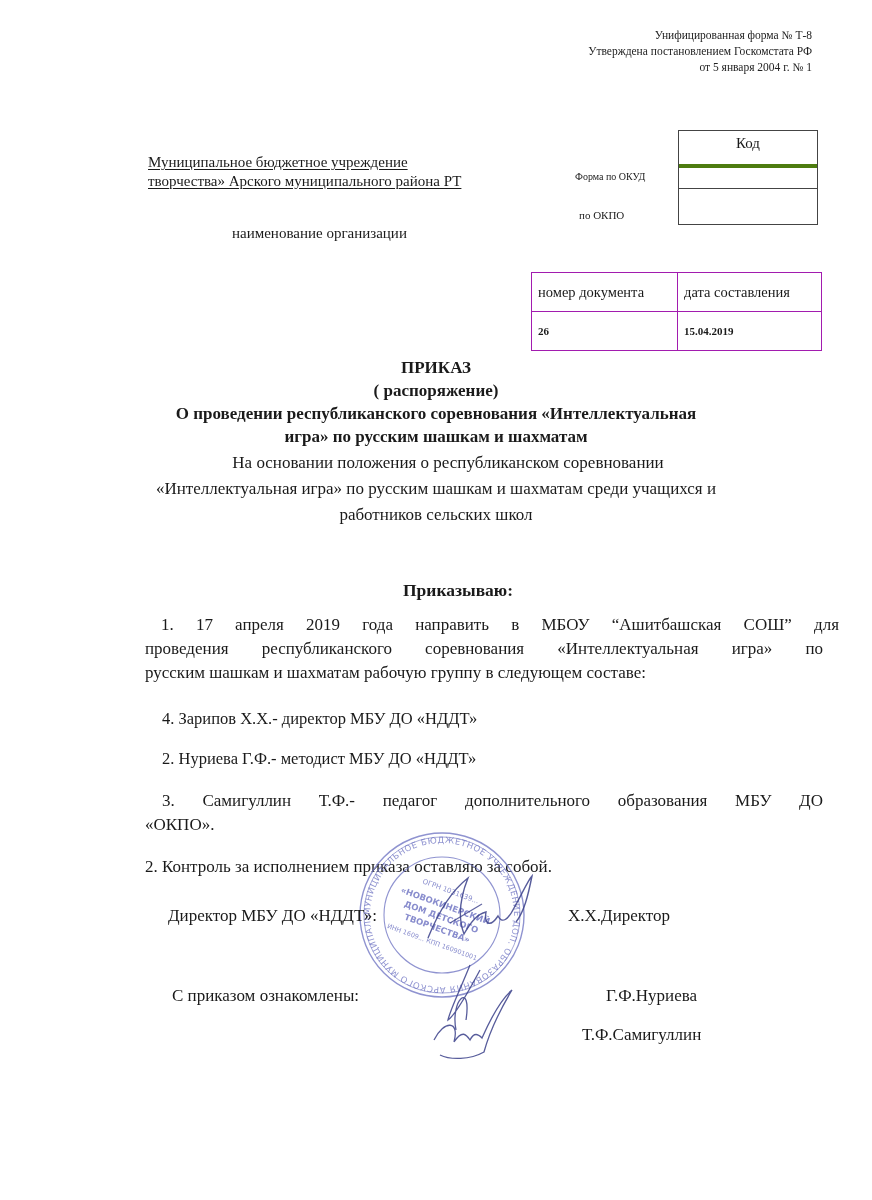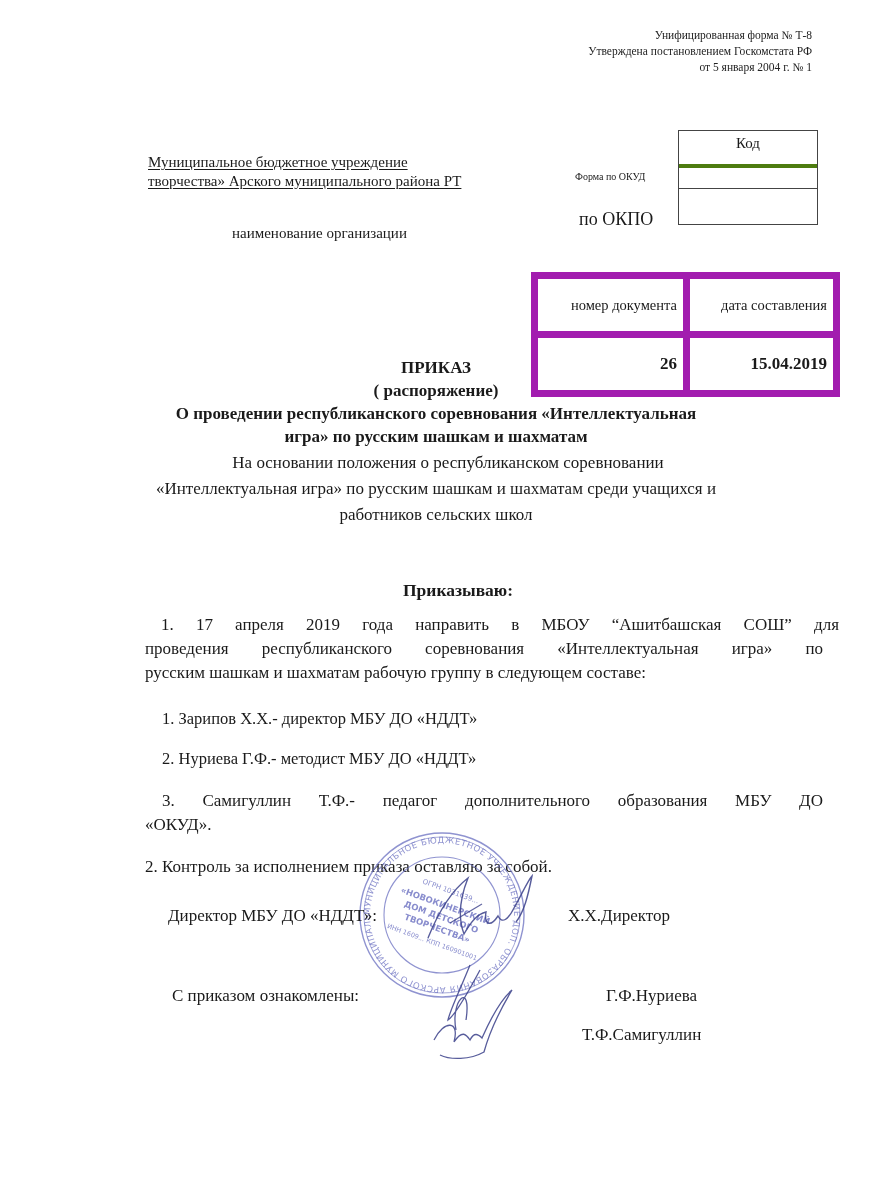--- a/index.html
+++ b/index.html
@@ -5,29 +5,29 @@
   html, body { margin: 0; padding: 0; background: #ffffff; }
   body { width: 872px; height: 1200px; position: relative; overflow: hidden;
          font-family: "Liberation Serif", "DejaVu Serif", serif; color: #1a1a1a; }
   .abs { position: absolute; white-space: nowrap; }
   .form-meta { right: 60px; top: 27px; text-align: right; font-size: 11.5px; line-height: 16px; color: #222; }
   .org { left: 148px; top: 153px; width: 522px; font-size: 15px; line-height: 18.5px; }
   .org .u { text-decoration: underline; text-underline-offset: 2px; }
   .org-line { display: flex; justify-content: space-between; }
   .org-caption { left: 232px; top: 225px; font-size: 15px; }
   .okud { left: 527px; top: 171px; font-size: 10px; margin-left: 48px; }
-  .okpo { left: 579px; top: 209px; font-size: 18px; }
+  .okpo { left: 579px; top: 209px; font-size: 11px; }
   .kod-box { left: 678px; top: 130px; width: 140px; height: 95px; border: 1px solid #444; box-sizing: border-box; }
   .kod-box .hdr { height: 37px; text-align: center; font-size: 15px; padding-top: 4px; box-sizing: border-box; border-bottom: 4px solid #4d7c0f; }
   .kod-box .row1 { height: 20px; border-bottom: 1px solid #444; }
   .doc-table { left: 531px; top: 272px; border-collapse: collapse; font-size: 14.5px; }
-  .doc-table td { border: 7px solid #a21caf; padding: 15px 6px; height: 22px; text-align: right; }
+  .doc-table td { border: 1px solid #a21caf; padding: 8px 6px; height: 22px; text-align: left; }
   .doc-table td.c1 { width: 133px; }
   .doc-table td.c2 { width: 131px; }
-  .doc-table tr.vals td { font-weight: bold; font-size: 17px; }
+  .doc-table tr.vals td { font-weight: bold; font-size: 11px; }
   .center { left: 0; width: 872px; text-align: center; }
   .title { font-weight: bold; font-size: 17px; line-height: 20px; margin-top: 20px; }
   .basis { font-size: 17px; line-height: 23px; }
   .body-p { left: 145px; width: 678px; font-size: 17px; line-height: 23px; text-align: justify; white-space: normal; }
   .just { text-align: justify; text-align-last: justify; }
   .item { font-size: 16.5px; }
   .sig { font-size: 17px; }
   .stamp { left: 355px; top: 830px; width: 175px; height: 170px; }
 </style>
 </head>
@@ -75,24 +75,24 @@
 <div class="abs center basis" style="top:451px; left:12px;">На основании положения   о республиканском соревновании</div>
 <div class="abs center basis" style="top:477px;">«Интеллектуальная игра» по русским шашкам и шахматам среди учащихся и</div>
 <div class="abs center basis" style="top:503px;">работников сельских школ</div>
 
 <div class="abs center title" style="top:560px; left:22px; font-size:17.5px;">Приказываю:</div>
 
 <div class="abs body-p just" style="top:613px;margin-left:16px;">1.    17 апреля  2019 года направить в МБОУ “Ашитбашская СОШ”  для</div>
 <div class="abs body-p just" style="top:637px;">проведения республиканского соревнования  «Интеллектуальная игра» по</div>
 <div class="abs body-p" style="top:661px;">русским шашкам и шахматам рабочую группу в следующем составе:</div>
 
-<div class="abs item" style="left:162px; top:709px;">1. Зарипов Х.Х.- директор МБУ ДО «НДДТ»</div>
+<div class="abs item" style="left:162px; top:709px;">4. Зарипов Х.Х.- директор МБУ ДО «НДДТ»</div>
 <div class="abs item" style="left:162px; top:749px;">2. Нуриева Г.Ф.- методист МБУ ДО «НДДТ»</div>
 <div class="abs body-p just" style="left:162px; width:661px; top:789px;">3. Самигуллин Т.Ф.- педагог дополнительного образования МБУ ДО</div>
-<div class="abs body-p" style="top:813px;">«ОКУД».</div>
+<div class="abs body-p" style="top:813px;">«ОКПО».</div>
 
 <div class="abs body-p" style="top:855px;">2. Контроль за исполнением приказа оставляю за собой.</div>
 
 <div class="abs stamp">
   <svg width="175" height="170" viewBox="0 0 175 170">
     <defs>
       <path id="stampArc" d="M 87 85 m -72 0 a 72 72 0 1 1 144 0 a 72 72 0 1 1 -144 0"></path>
     </defs>
     <g fill="none" stroke="#6a6fc0" stroke-opacity="0.75">
       <circle cx="87" cy="85" r="82" stroke-width="1.4"></circle>

